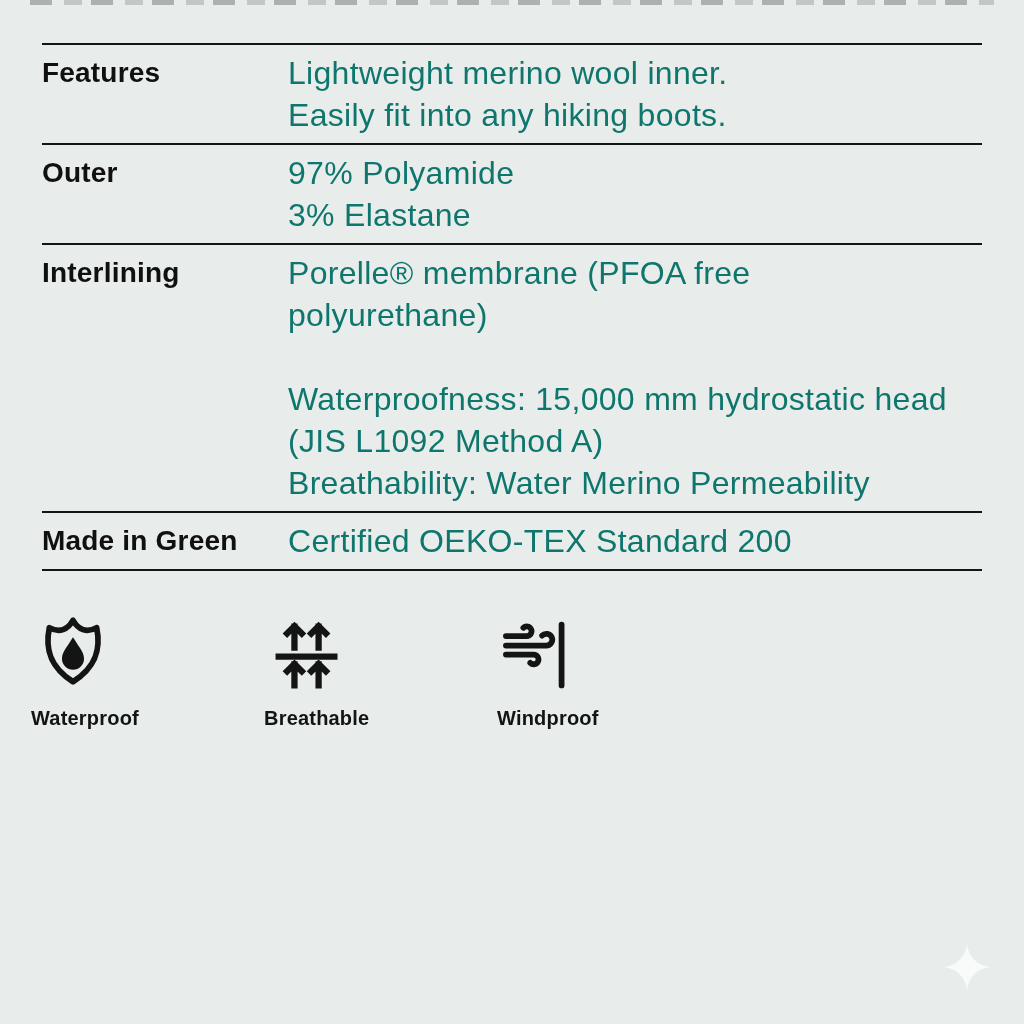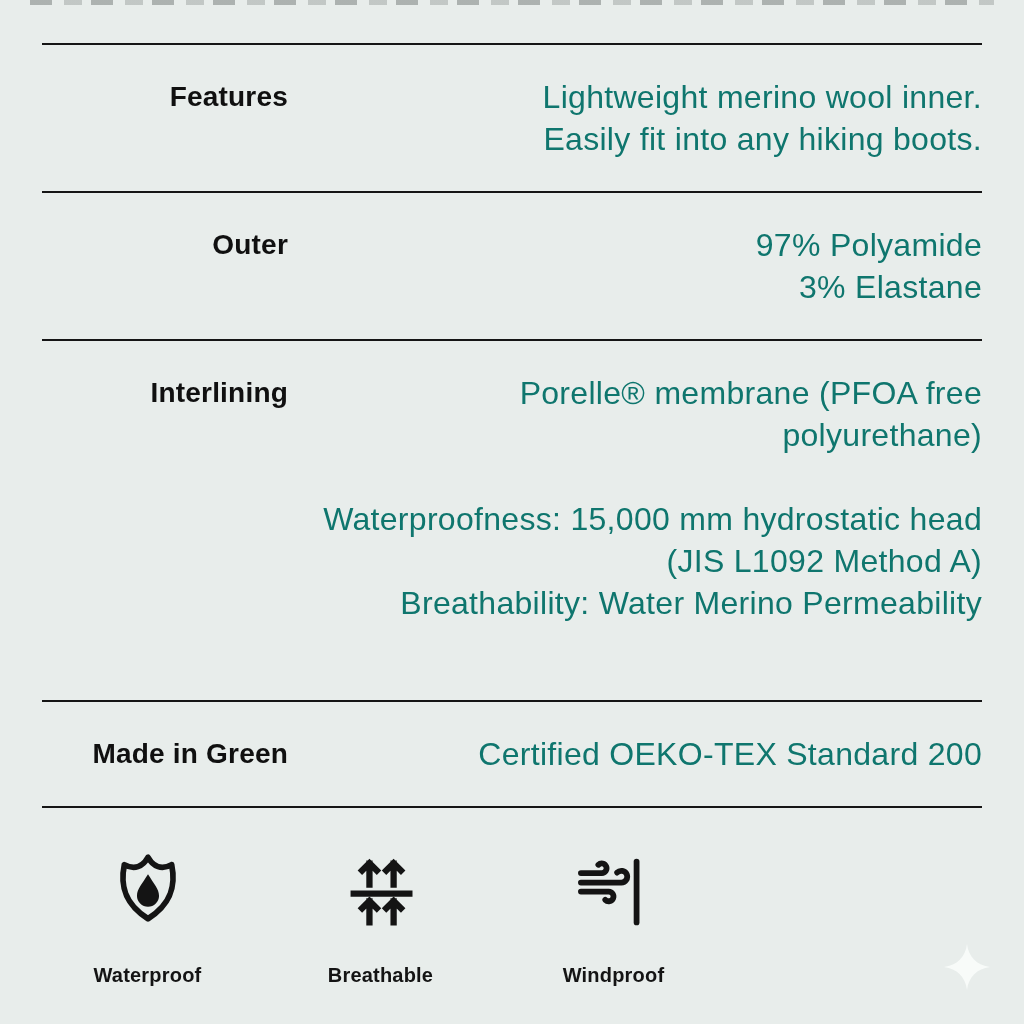--- a/index.html
+++ b/index.html
@@ -17,45 +17,44 @@
       rgba(35,42,40,.55) 0 22px, rgba(35,42,40,0) 22px 34px,
       rgba(35,42,40,.35) 34px 52px, rgba(35,42,40,0) 52px 61px);
     opacity:.55;
   }
   .spec-table{
     margin:43px 42px 0 42px;
   }
   .spec-row{
     display:flex;
     border-top:2.5px solid #151515;
-    padding:31px 0;
-    text-align:right;
+    padding:7px 0;
   }
-  .spec-row:last-child{border-bottom:2.5px solid #151515;margin-top:45px;}
+  .spec-row:last-child{border-bottom:2.5px solid #151515;}
   .row-label{
     width:246px;flex:0 0 246px;
     font-weight:700;
     font-size:28px;line-height:42px;
     letter-spacing:.2px;
     color:#101010;
   }
   .row-value{
     flex:1;
     font-size:32px;line-height:42px;
     letter-spacing:.3px;
     color:#0f766e;
   }
   .value-line{min-height:42px;}
   .badges{
     display:flex;
     margin:42px 0 0 31px;
   }
   .badge{
     width:233px;flex:0 0 233px;
-    display:flex;flex-direction:column;align-items:center;gap:20px;
+    display:flex;flex-direction:column;
   }
   .badge svg{display:block;}
   .badge-label{
     margin-top:10px;
     font-size:20px;font-weight:600;
     letter-spacing:.2px;
     color:#141414;
   }
   .watermark{
     position:absolute;left:944px;top:944px;width:46px;height:46px;

